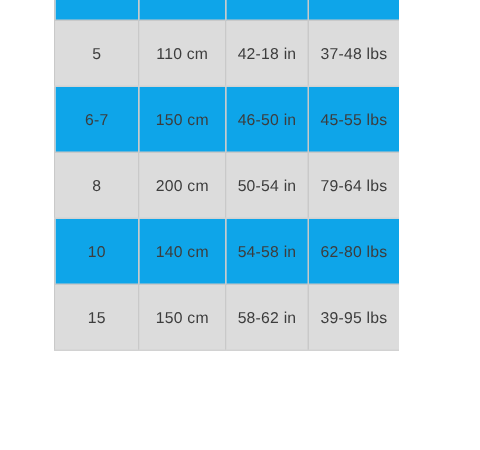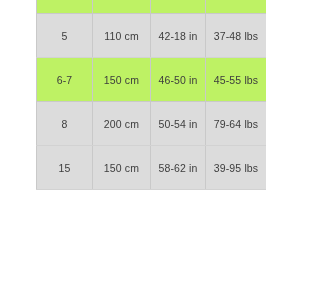--- a/index.html
+++ b/index.html
@@ -50,21 +50,21 @@
     letter-spacing: 0.15px;
     padding: 0;
     white-space: nowrap;
   }
   table.size-chart tr.row-shaded td {
     background: #dcdcdc;
     border-top-color: #d2d2d2;
     border-bottom-color: #d2d2d2;
   }
   table.size-chart tr.row-plain td {
-    background: #bef264;
+    background: #0ea5e9;
   }
   
   col.c0 { width: 56px; }
   col.c1 { width: 58px; }
   col.c2 { width: 55px; }
   col.c3 { width: 61px; }
 </style>
 </head>
 <body>
 
@@ -95,20 +95,26 @@
             <td>150 cm</td>
             <td>46-50 in</td>
             <td>45-55 lbs</td>
           </tr>
           <tr class="row-shaded">
             <td>8</td>
             <td>200 cm</td>
             <td>50-54 in</td>
             <td>79-64 lbs</td>
           </tr>
+          <tr class="row-plain">
+            <td>10</td>
+            <td>140 cm</td>
+            <td>54-58 in</td>
+            <td>62-80 lbs</td>
+          </tr>
           <tr class="row-shaded">
             <td>15</td>
             <td>150 cm</td>
             <td>58-62 in</td>
             <td>39-95 lbs</td>
           </tr>
         </tbody>
     </table>
   </div>
 </div>

